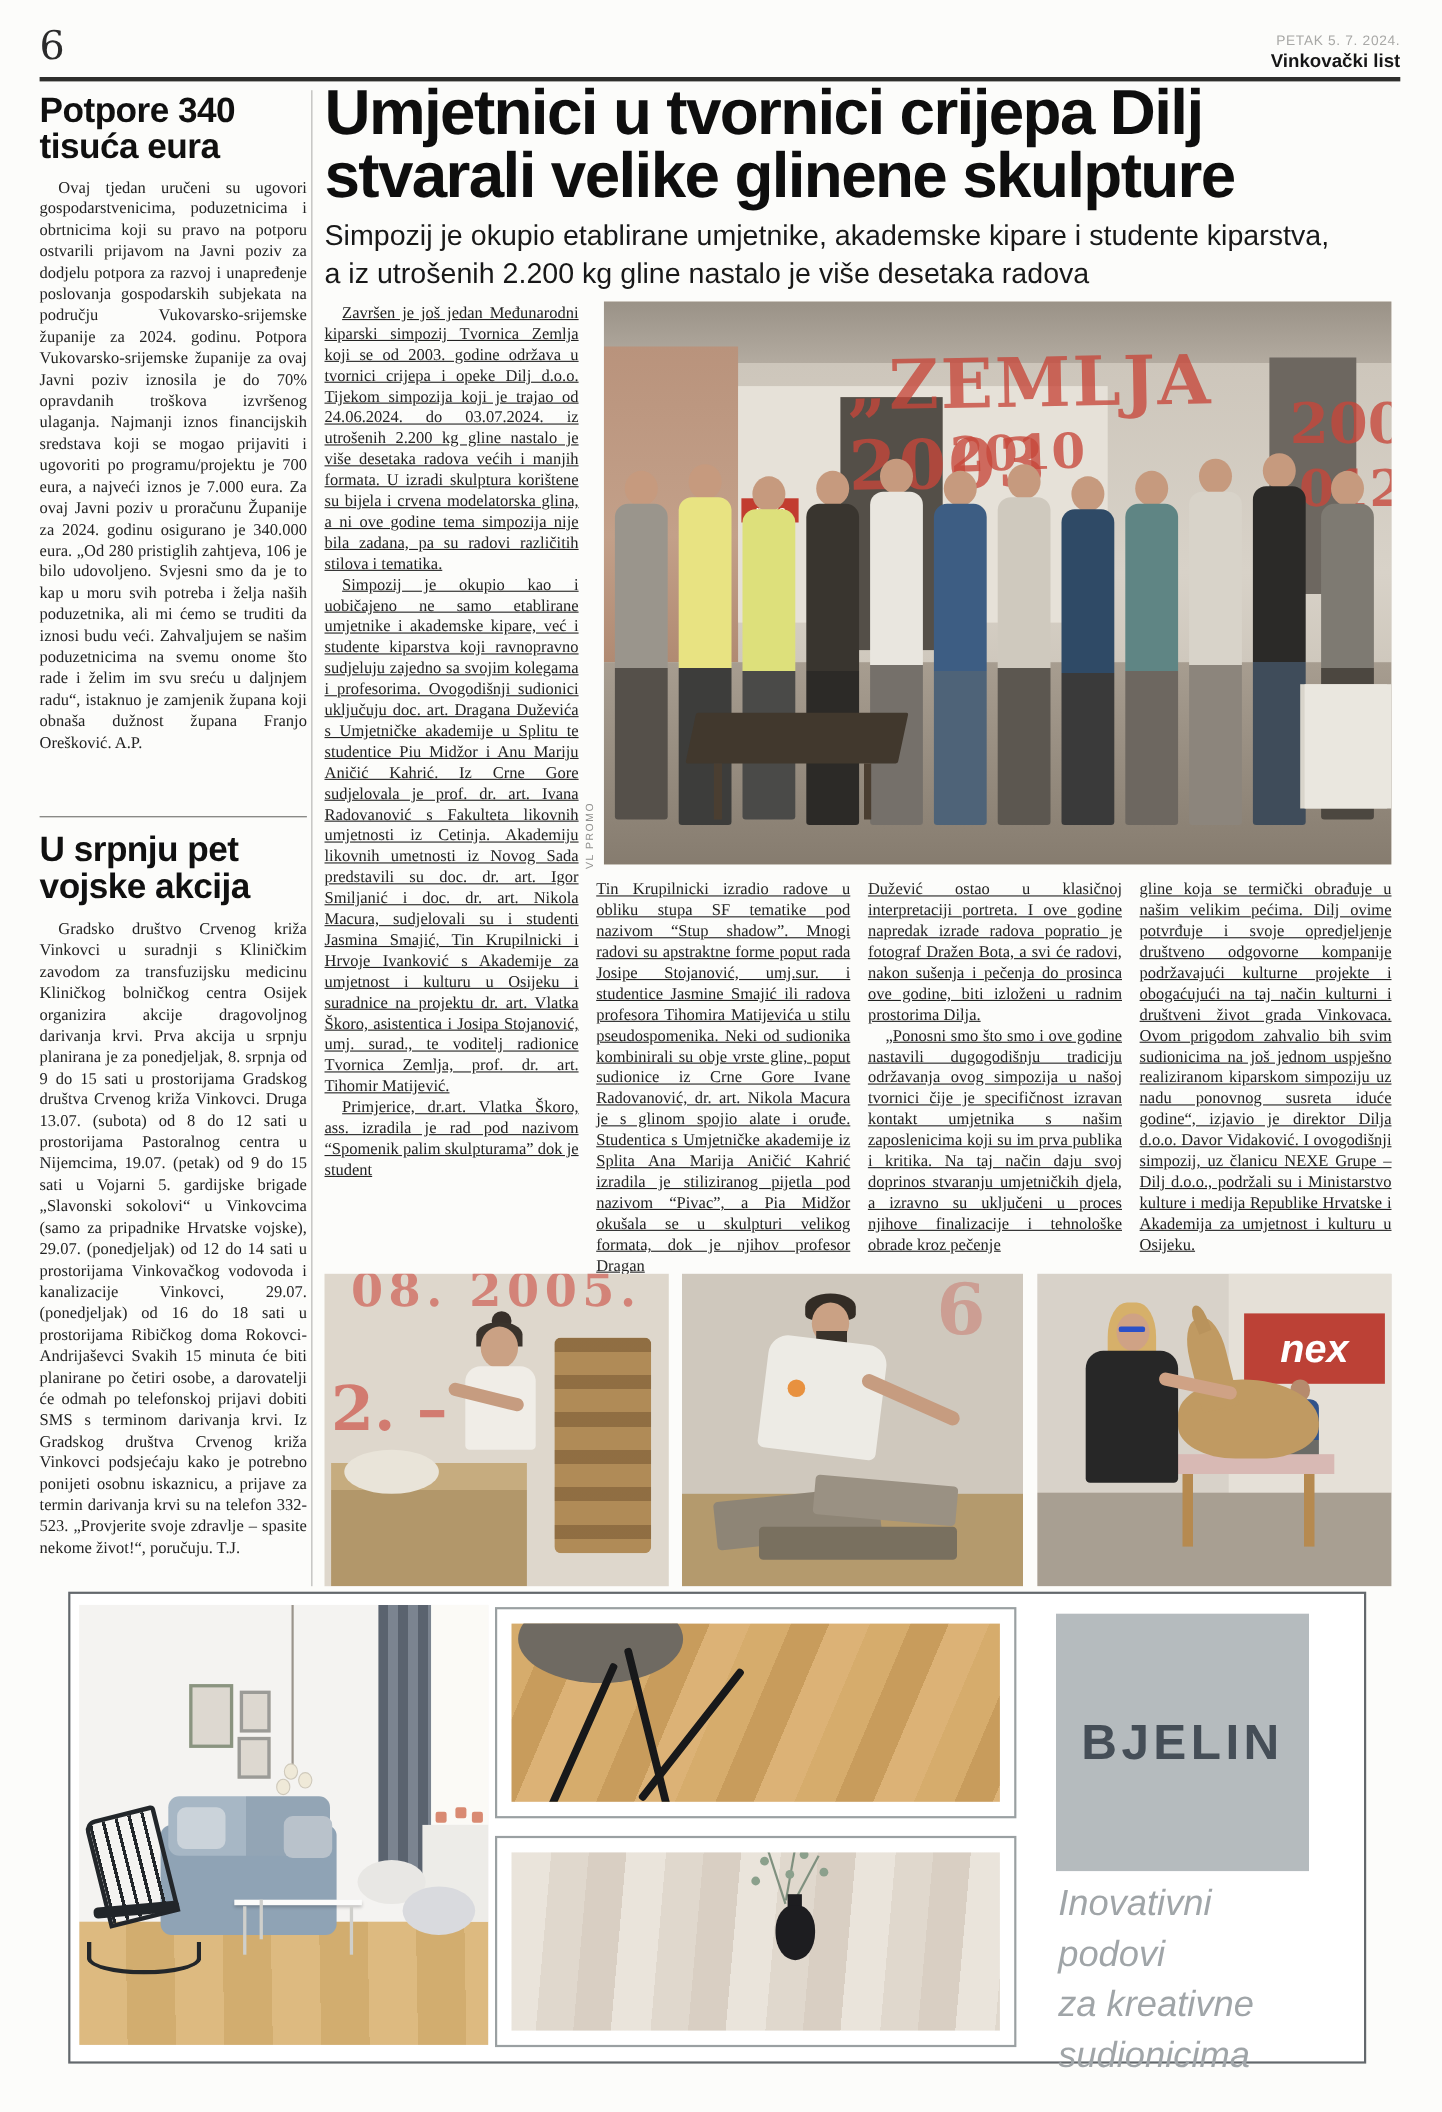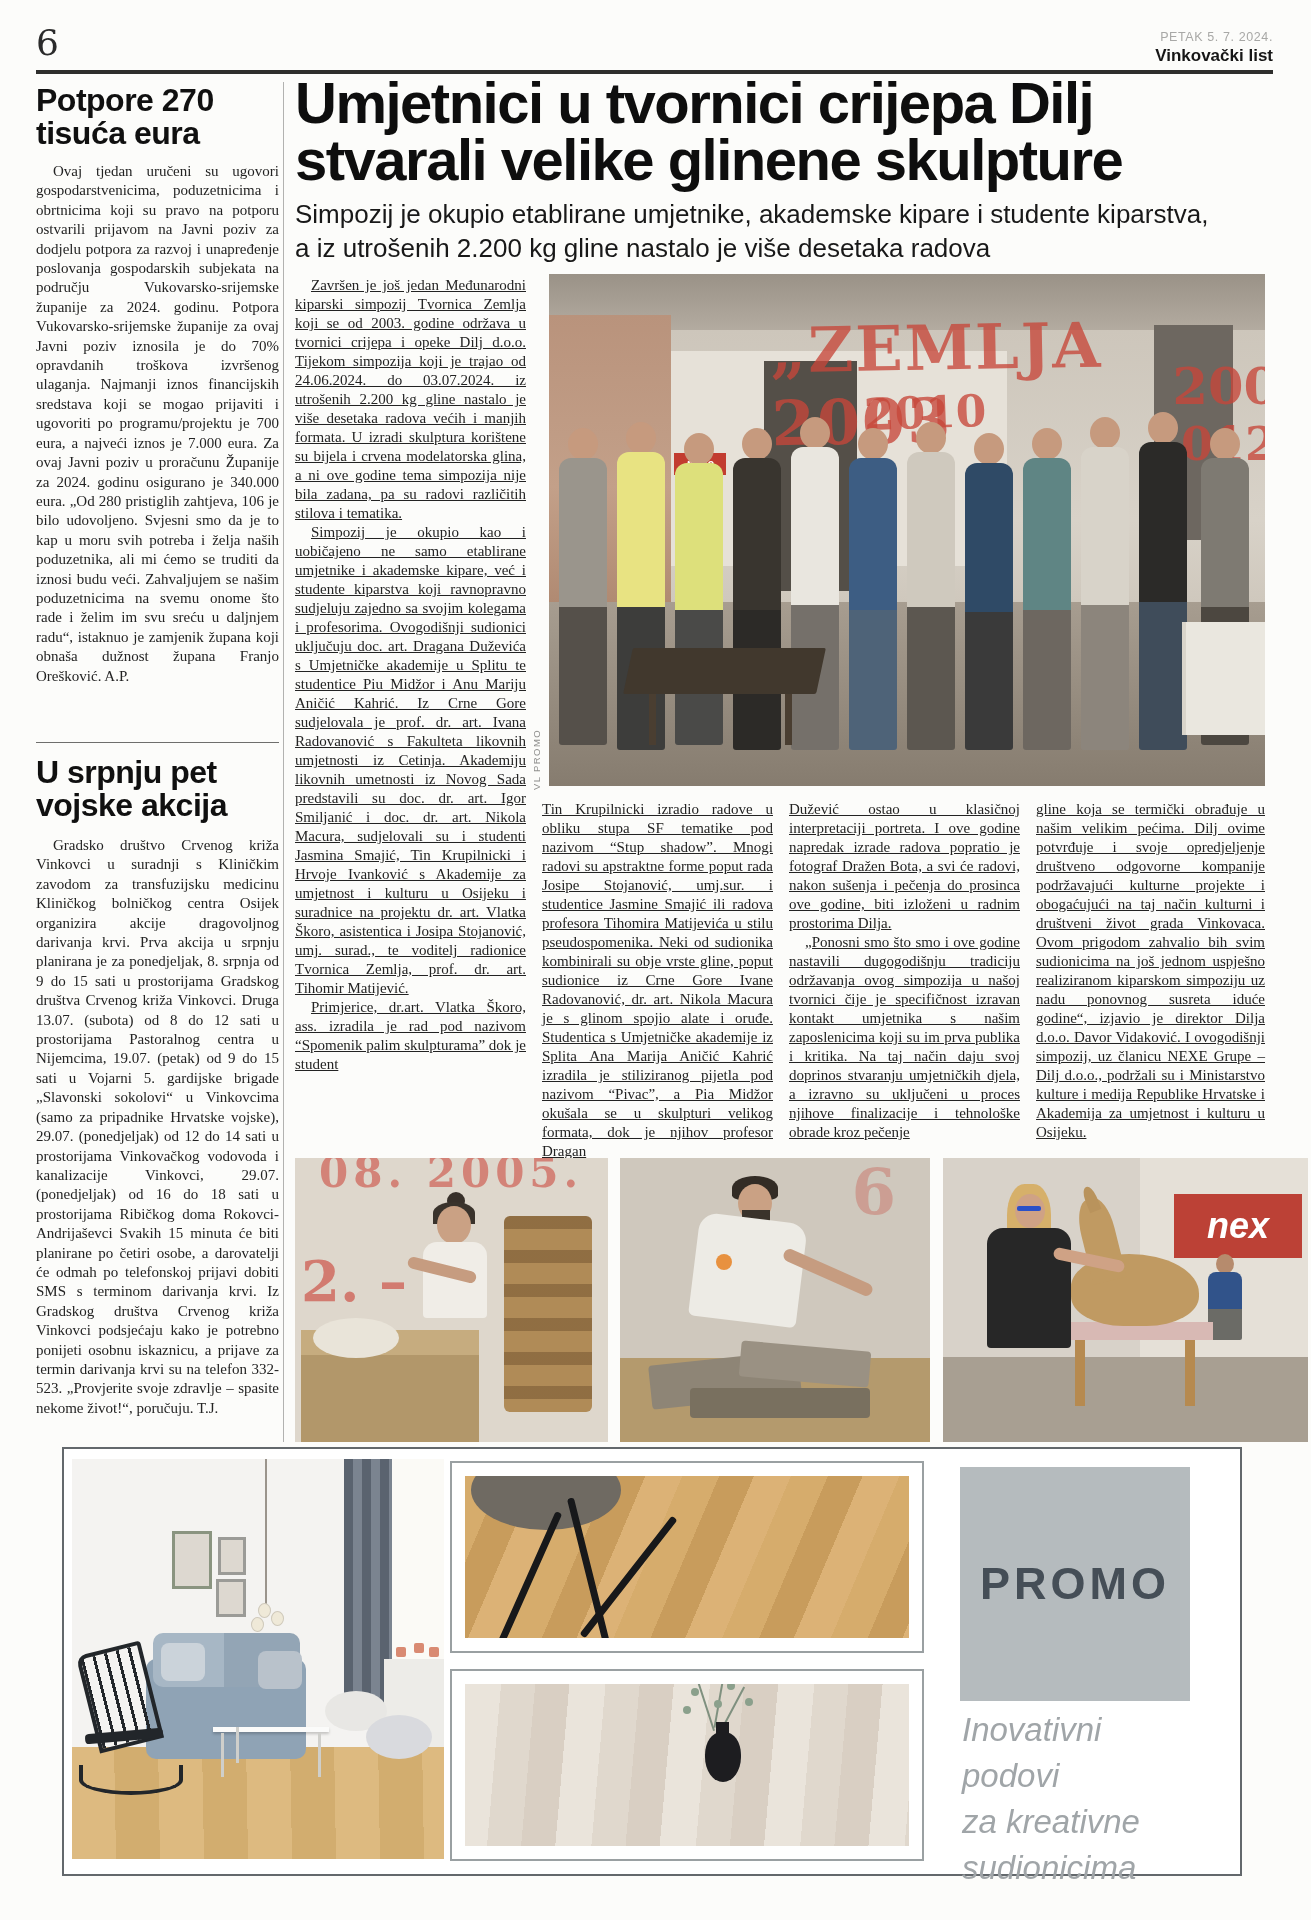--- a/index.html
+++ b/index.html
@@ -53,21 +53,21 @@
      linear-gradient(90deg,#4a3e31 0 7px,transparent 7px calc(100% - 7px),#4a3e31 calc(100% - 7px));}
   .mp .crate{position:absolute;right:0;top:68%;width:11%;height:22%;background:#eae7df;box-shadow:-4px 0 0 #d9d5cb;}
   .p{position:absolute;width:56px;}
   .p::before{content:'';position:absolute;left:50%;top:0;width:30px;height:32px;margin-left:-15px;border-radius:50%;background:#c69a7e;}
   .p::after{content:'';position:absolute;left:4px;right:4px;top:30px;bottom:0;border-radius:12px 12px 3px 3px;
             background:linear-gradient(180deg,var(--c,#888) 0 52%,var(--l,#5c5c5c) 52%);}
 
   
   .bp1{left:295px;top:1158px;width:313px;height:284px;background:#ded7cc;}
   .bp2{left:620px;top:1158px;width:310px;height:284px;background:#cfc8bd;}
-  .bp3{left:943px;top:1158px;width:322px;height:284px;background:#d8d2c9;padding-left:43px;}
+  .bp3{left:943px;top:1158px;width:322px;height:284px;background:#d8d2c9;}
   .bp1 .t1{left:24px;top:-10px;font-size:42px;letter-spacing:5px;color:rgba(205,88,76,.66);}
   .bp1 .t2{left:6px;top:90px;font-size:56px;color:rgba(205,88,76,.72);}
   .bp1 .column{position:absolute;right:16px;top:58px;width:88px;height:196px;background:
      repeating-linear-gradient(180deg,rgba(84,56,28,.35) 0 13px,rgba(0,0,0,0) 13px 34px),#b08b57;border-radius:6px;}
   .bp1 .block{position:absolute;left:6px;bottom:0;width:178px;height:112px;background:linear-gradient(180deg,#c6ac7f 0 22%,#b2976a 22%);}
   .bp1 .cloth{position:absolute;left:18px;bottom:84px;width:86px;height:40px;border-radius:50%;background:#e9e4d9;}
   .head{position:absolute;border-radius:50%;background:#caa184;}
   .bp1 .bun{left:152px;top:34px;width:18px;height:18px;background:#38302a;}
   .bp1 .hd{left:142px;top:48px;width:34px;height:38px;background:#caa184;}
   .bp1 .hair{left:138px;top:44px;width:42px;height:22px;background:#3a332c;border-radius:50% 50% 0 0;}
@@ -151,21 +151,21 @@
 </head>
 <body>
 
 <div class="page">
 
   <div class="abs page-no">6</div>
   <div class="abs hdr-date">PETAK 5. 7. 2024.</div>
   <div class="abs hdr-masthead">Vinkovački list</div>
   <div class="abs hdr-rule"></div>
 
-  <div class="abs l-title" style="top:84px;">Potpore 270 tisuća eura</div>
+  <div class="abs l-title" style="top:84px;">Potpore 340 tisuća eura</div>
   <div class="abs l-body" style="top:162px;height:566px;">
     <p>Ovaj tjedan uručeni su ugovori gospodarstvenicima, poduzetnicima i obrtnicima koji su pravo na potporu ostvarili prijavom na Javni poziv za dodjelu potpora za razvoj i unapređenje poslovanja gospodarskih subjekata na području Vukovarsko-srijemske županije za 2024. godinu. Potpora Vukovarsko-srijemske županije za ovaj Javni poziv iznosila je do 70% opravdanih troškova izvršenog ulaganja. Najmanji iznos financijskih sredstava koji se mogao prijaviti i ugovoriti po programu/projektu je 700 eura, a najveći iznos je 7.000 eura. Za ovaj Javni poziv u proračunu Županije za 2024. godinu osigurano je 340.000 eura. „Od 280 pristiglih zahtjeva, 106 je bilo udovoljeno. Svjesni smo da je to kap u moru svih potreba i želja naših poduzetnika, ali mi ćemo se truditi da iznosi budu veći. Zahvaljujem se našim poduzetnicima na svemu onome što rade i želim im svu sreću u daljnjem radu“, istaknuo je zamjenik župana koji obnaša dužnost župana Franjo Orešković. A.P.</p>
   </div>
   <div class="abs l-divider" style="top:742px;"></div>
 
   <div class="abs l-title" style="top:756px;">U srpnju pet vojske akcija</div>
   <div class="abs l-body" style="top:836px;height:600px;">
     <p>Gradsko društvo Crvenog križa Vinkovci u suradnji s Kliničkim zavodom za transfuzijsku medicinu Kliničkog bolničkog centra Osijek organizira akcije dragovoljnog darivanja krvi. Prva akcija u srpnju planirana je za ponedjeljak, 8. srpnja od 9 do 15 sati u prostorijama Gradskog društva Crvenog križa Vinkovci. Druga 13.07. (subota) od 8 do 12 sati u prostorijama Pastoralnog centra u Nijemcima, 19.07. (petak) od 9 do 15 sati u Vojarni 5. gardijske brigade „Slavonski sokolovi“ u Vinkovcima (samo za pripadnike Hrvatske vojske), 29.07. (ponedjeljak) od 12 do 14 sati u prostorijama Vinkovačkog vodovoda i kanalizacije Vinkovci, 29.07. (ponedjeljak) od 16 do 18 sati u prostorijama Ribičkog doma Rokovci-Andrijaševci Svakih 15 minuta će biti planirane po četiri osobe, a darovatelji će odmah po telefonskoj prijavi dobiti SMS s terminom darivanja krvi. Iz Gradskog društva Crvenog križa Vinkovci podsjećaju kako je potrebno ponijeti osobnu iskaznicu, a prijave za termin darivanja krvi su na telefon 332-523. „Provjerite svoje zdravlje – spasite nekome život!“, poručuju. T.J.</p>
   </div>
 
@@ -315,21 +315,21 @@
         <div class="leaf" style="left:59%;top:-2px;"></div>
         <div class="leaf" style="left:63%;top:14px;"></div>
         <div class="leaf" style="left:49%;top:22px;"></div>
         <div class="leaf" style="left:56%;top:16px;"></div>
         <div class="vneck"></div>
         <div class="vase"></div>
       </div>
     </div>
 
     <div class="bjelin">
-      <span class="bjelin-word">PROMO</span>
+      <span class="bjelin-word">BJELIN</span>
     </div>
     <div class="tagline">
       <div>Inovativni</div>
       <div>podovi</div>
       <div>za kreativne</div>
       <div>sudionicima</div>
     </div>
   </div>
 
 </div>

